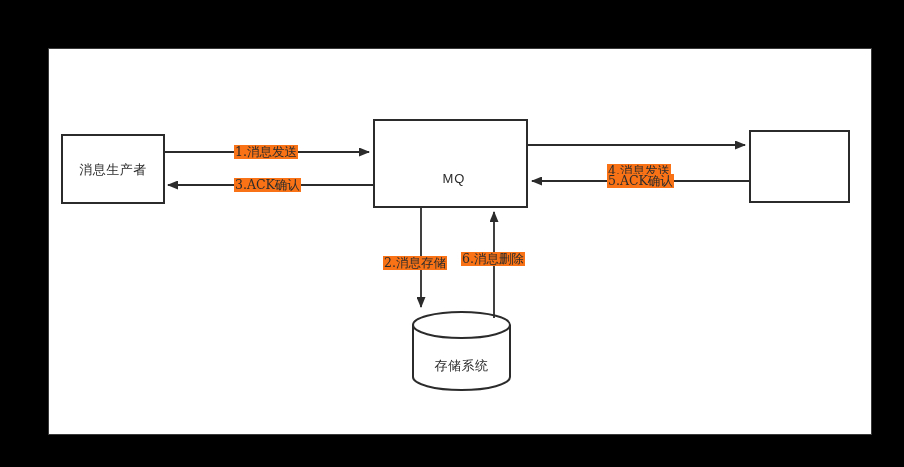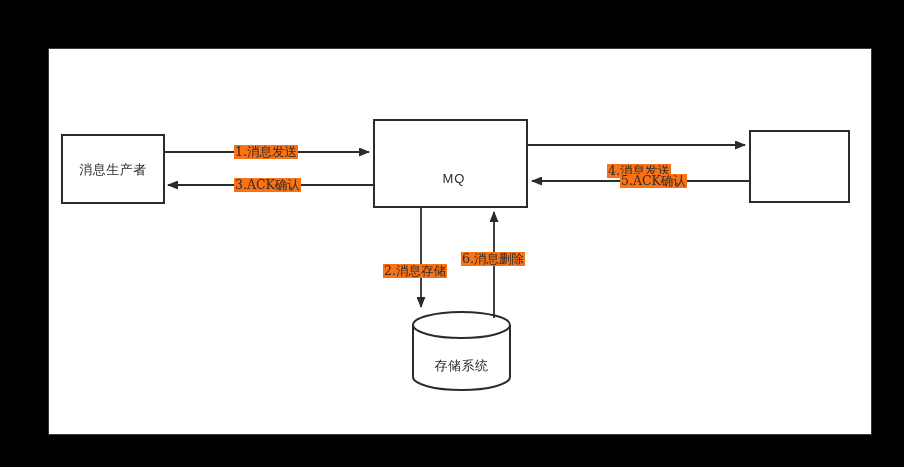--- a/index.html
+++ b/index.html
@@ -106,18 +106,18 @@
 
 
   <div class="node-label" style="left:413px; top:357px; width:97px;">存储系统</div>
 
   <div class="edge-label" style="left:234px; top:145px;">1.消息发送</div>
 
   <div class="edge-label" style="left:234px; top:178px;">3.ACK确认</div>
 
   <div class="edge-label" style="left:607px; top:138px;margin-top:26px;">4.消息发送</div>
 
-  <div class="edge-label" style="left:620px; top:174px;">5.ACK确认</div>
+  <div class="edge-label" style="left:607px; top:174px;">5.ACK确认</div>
 
-  <div class="edge-label" style="left:383px; top:264px;">2.消息存储</div>
+  <div class="edge-label" style="left:383px; top:256px;">2.消息存储</div>
 
   <div class="edge-label" style="left:461px; top:252px;">6.消息删除</div>
 </div>
 
 </body></html>

